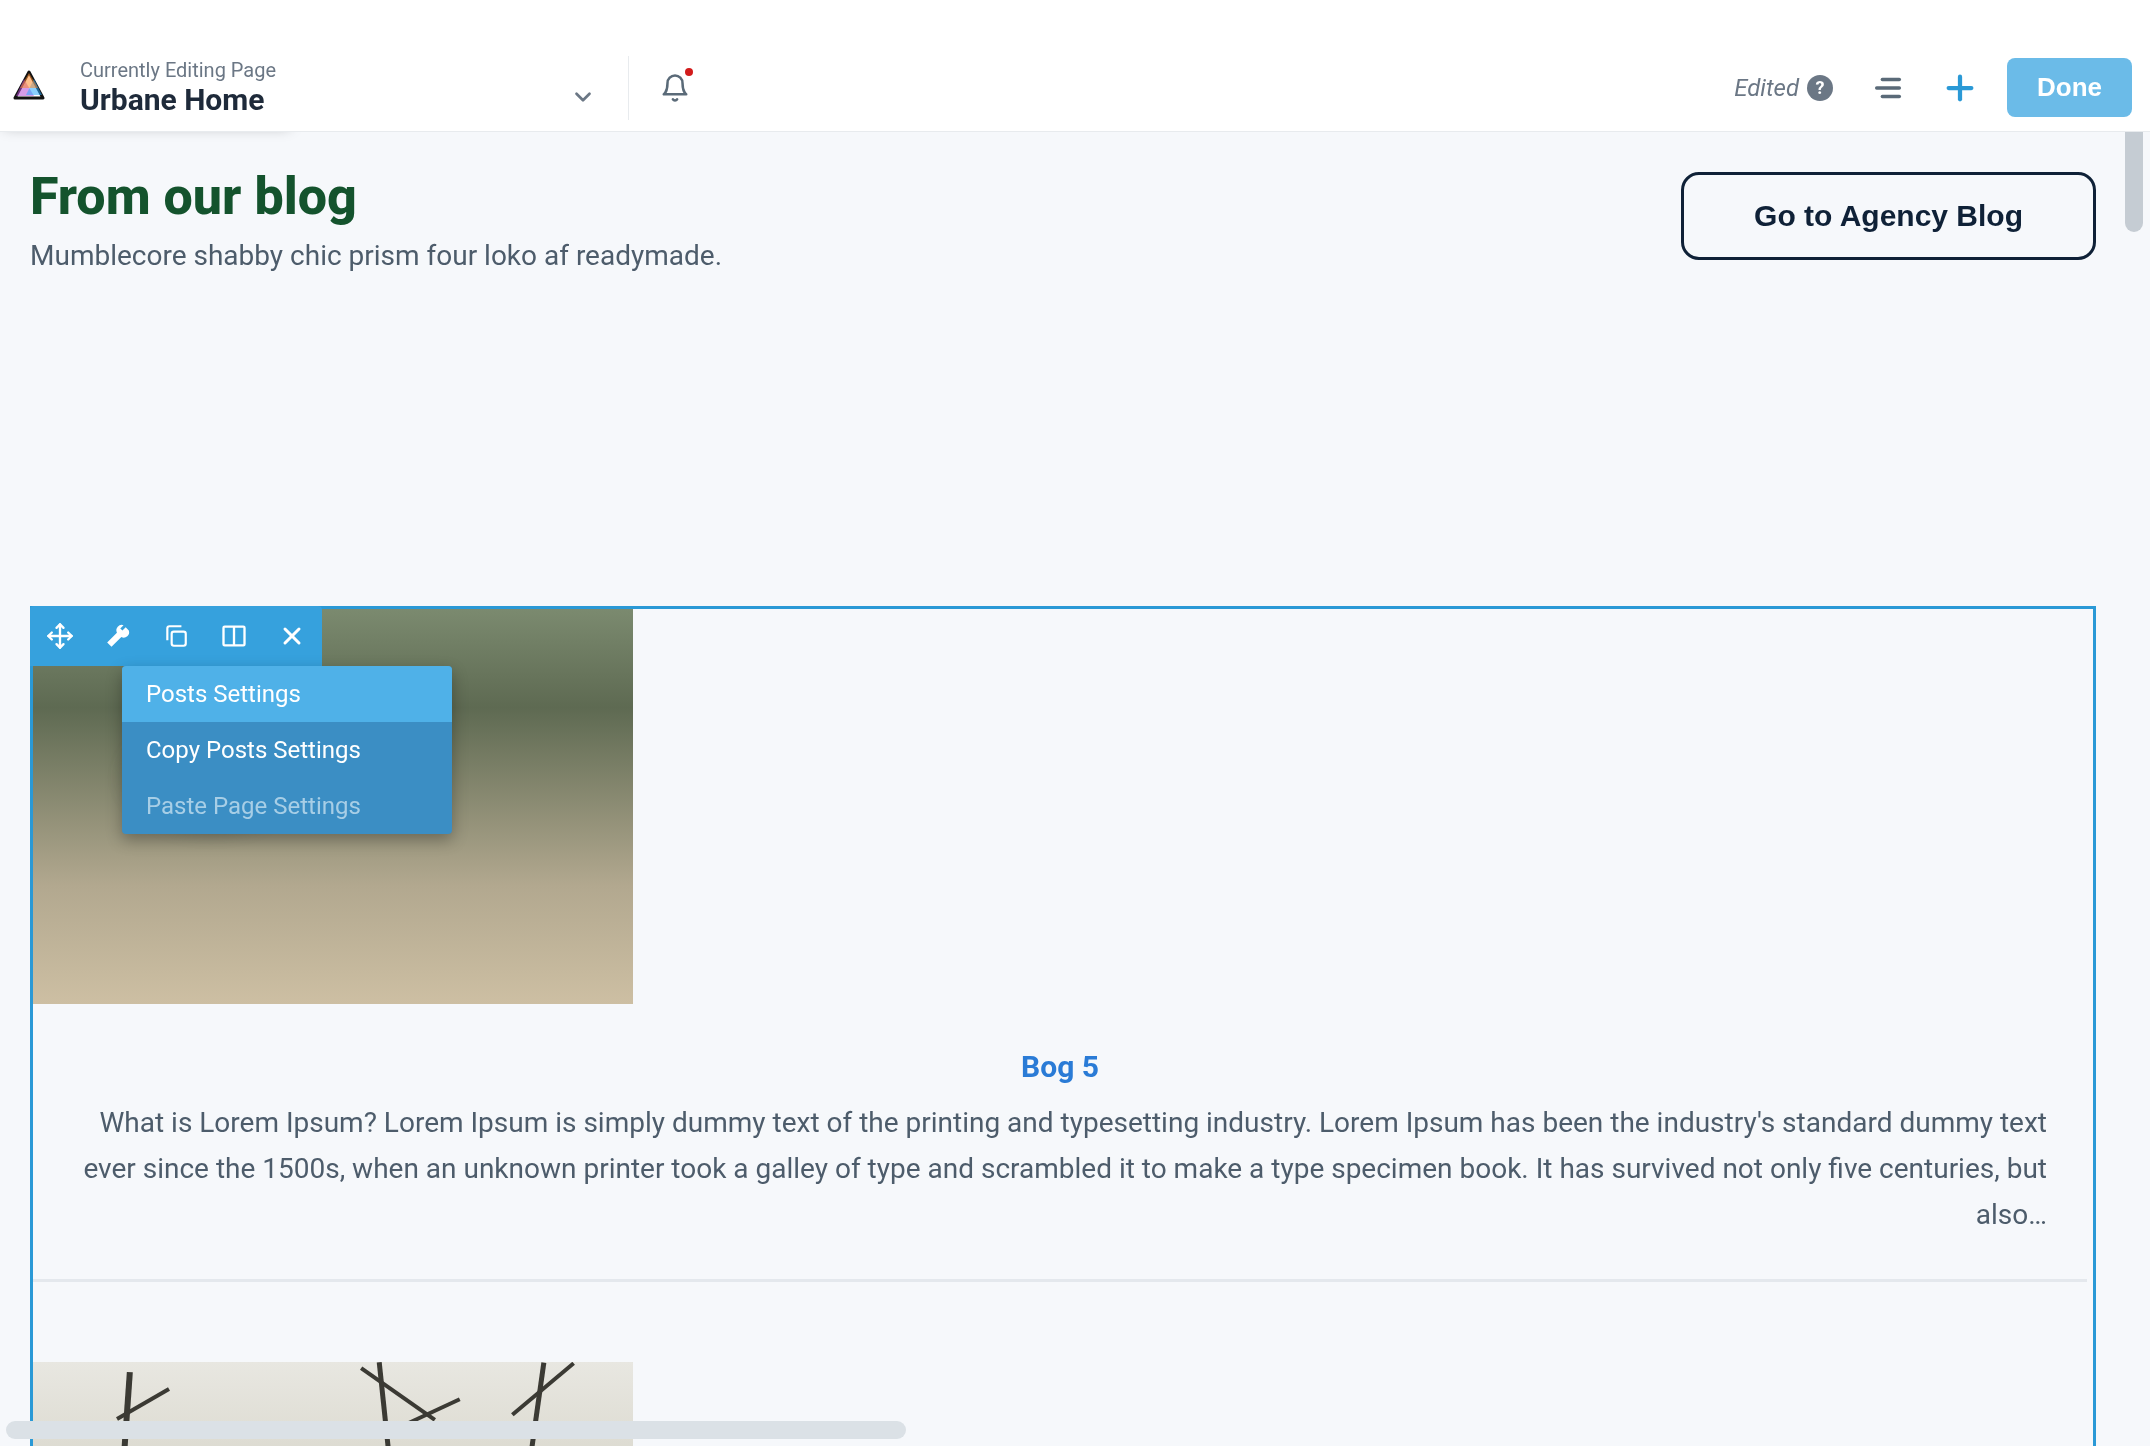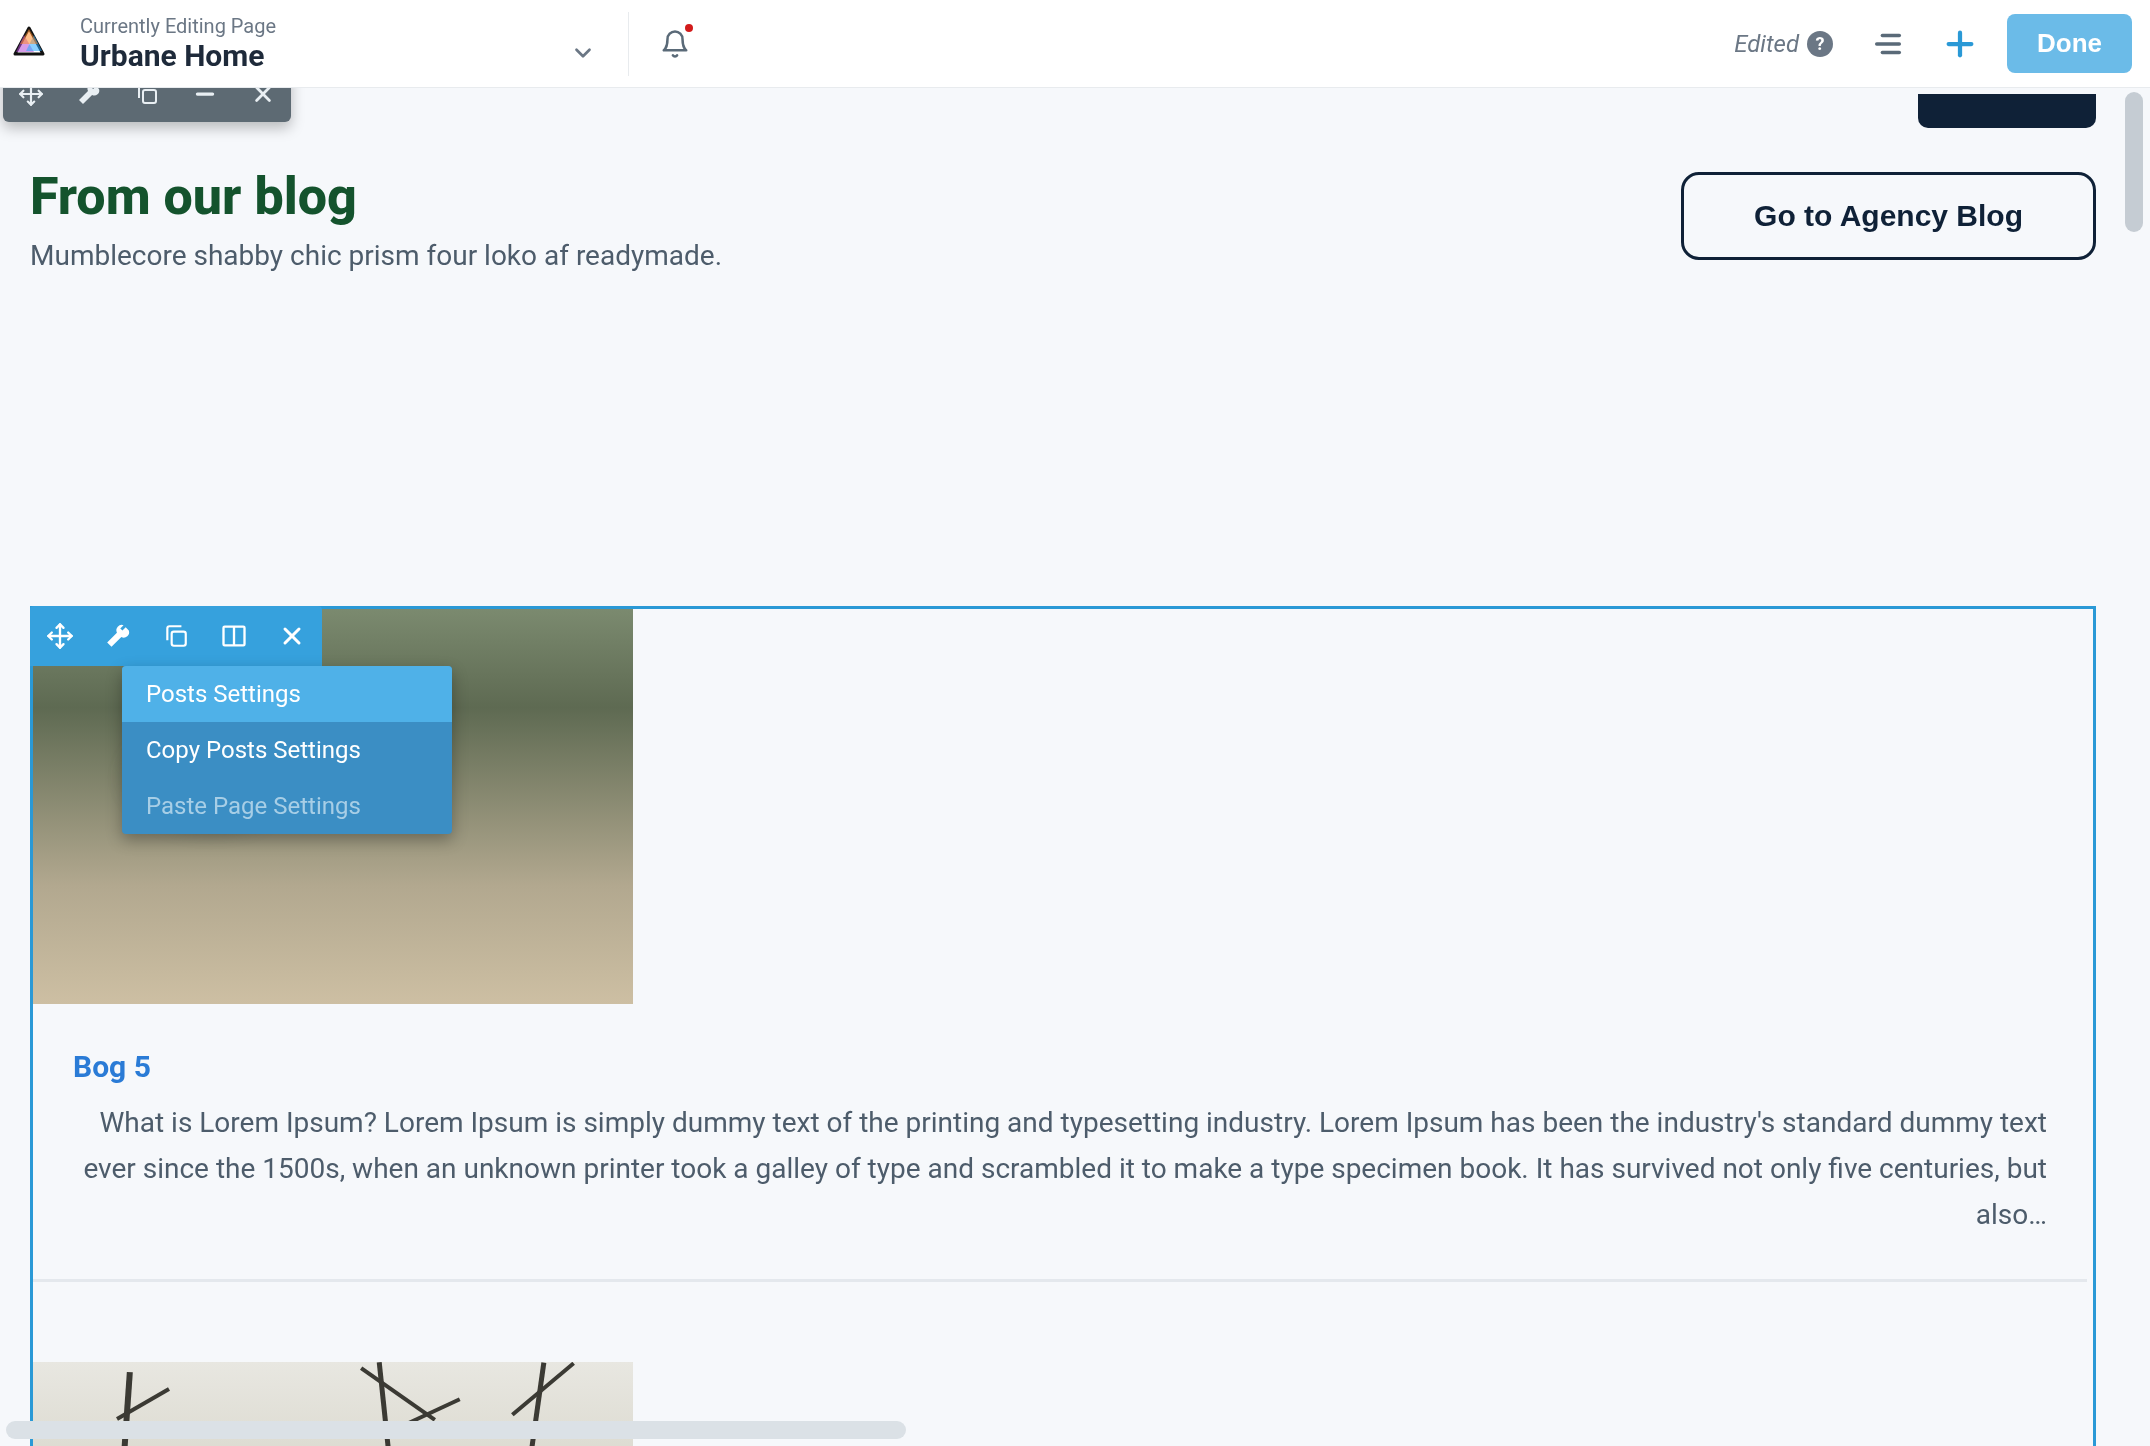--- a/index.html
+++ b/index.html
@@ -16,20 +16,21 @@
   
   .topbar {
     height: 88px;
     border-bottom: 1px solid #e8ebee;
     display: flex;
     align-items: center;
     padding: 0 18px 0 8px;
     background: #ffffff;
     position: relative;
     z-index: 20;
+    margin-top: 44px;
   }
   .logo {
     width: 42px;
     height: 42px;
     margin-right: 30px;
     display: flex;
     align-items: center;
     justify-content: center;
   }
   .page-title-block {
@@ -265,20 +266,21 @@
   .post-body {
     border-top: 1px solid transparent;
     padding: 44px 40px 40px 40px;
     border-bottom: 3px solid #e4e8ed;
     margin-right: 6px;
   }
   .post-title {
     font-size: 30px;
     font-weight: 700;
     color: #2a7bd6;
+    text-align: center;
   }
   .post-excerpt {
     margin-top: 16px;
     font-size: 28px;
     line-height: 1.65;
     color: #4d5c6b;
     text-align: right;
   }
 
   .post-image-2 {

